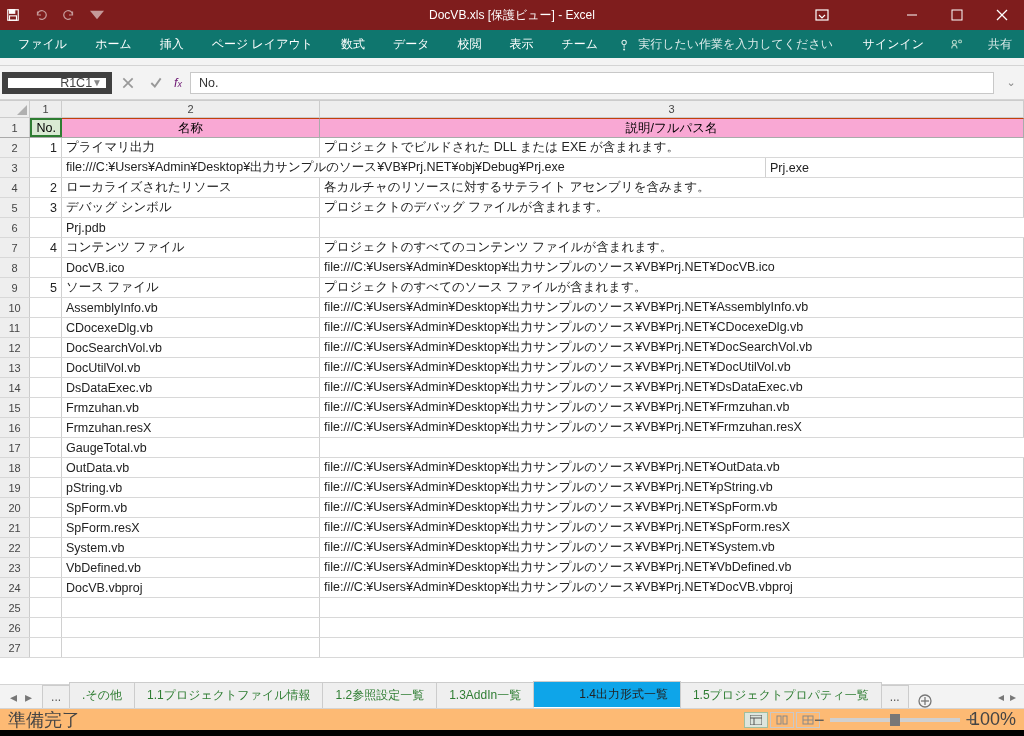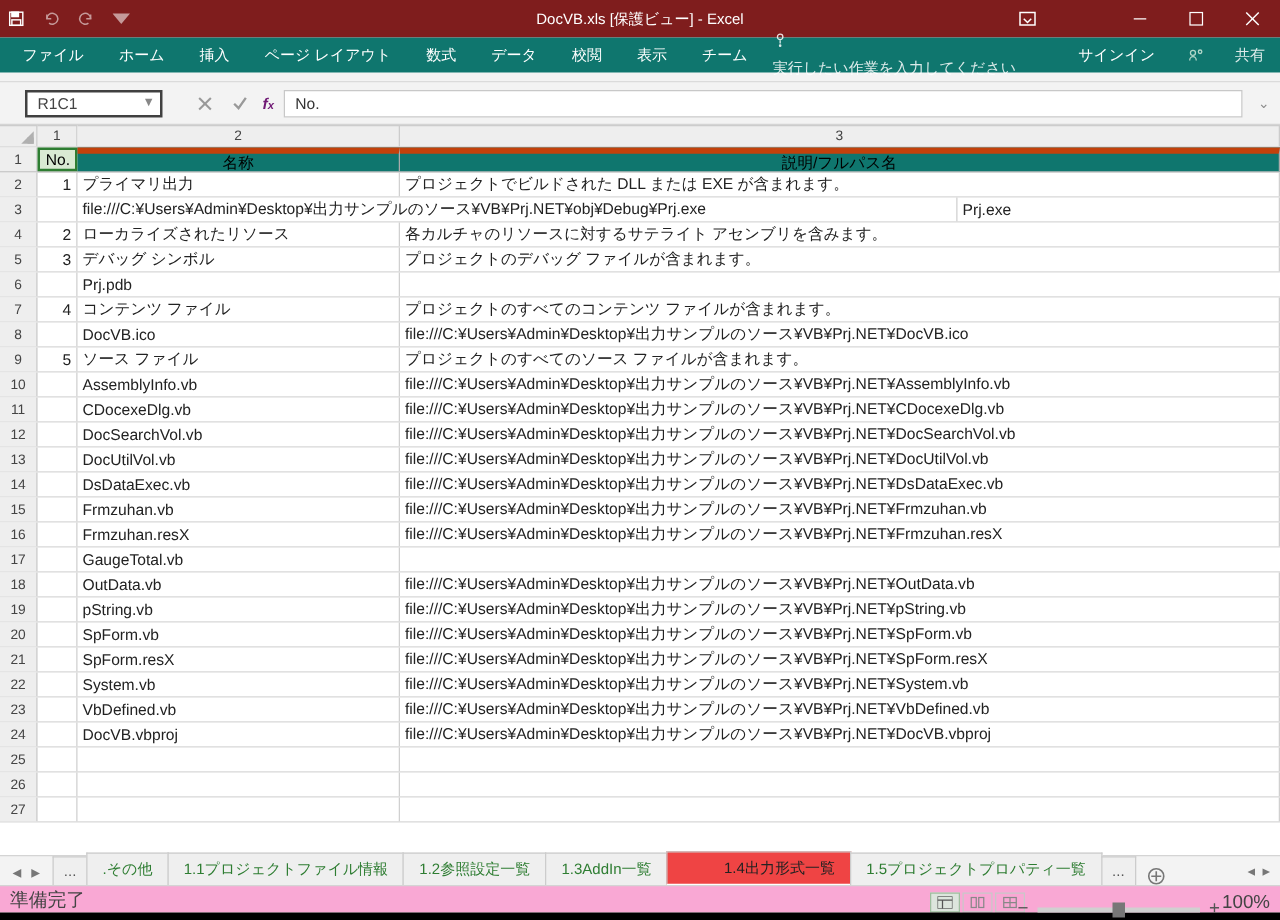--- a/index.html
+++ b/index.html
@@ -11,66 +11,66 @@
 .titlebar .qat .undo, .titlebar .qat .redo { opacity: .55; }
 .titlebar .qat .dd { opacity: .55; }
 .titlebar .title { position: absolute; left: 0; right: 0; text-align: center; pointer-events: none; }
 .titlebar .winctl { position: absolute; right: 0; top: 0; display: flex; }
 .titlebar .winbtn { width: 45px; height: 30px; display: flex; align-items: center; justify-content: center; }
 .titlebar .winbtn svg { width: 12px; height: 12px; }
 .titlebar .ribbon-display { position: absolute; right: 195px; top: 0; height: 30px; display:flex; align-items:center; }
 
 .ribtabs { background: #0f766e; height: 28px; display: flex; align-items: center; color: #fff; font-size: 12px; padding-left: 4px; position: relative; }
 .ribtab { padding: 0 14px; height: 100%; display: flex; align-items: center; }
-.tellme { display: flex; align-items: flex-start; gap: 6px; opacity: .85; margin-left: 6px; flex-direction: column; }
+.tellme { display: flex; align-items: flex-end; gap: 6px; opacity: .85; margin-left: 6px; }
 .tellme svg { width: 14px; height: 14px; }
 .signin { margin-left: auto; padding: 0 14px; }
 .share { display:flex; align-items:center; gap:24px; padding:0 12px; opacity:.85; }
 
 .fbar { background: #f3f3f3; border-bottom: 1px solid #d4d4d4; height: 34px; display:flex; align-items:center; font-size: 12.5px; }
-.namebox { margin: 0 20px; width: 110px; height: 22px; border:2px solid #404040; background:#fff; display:flex; align-items:center; justify-content:space-between; padding:0 4px 0 8px; color:#444; }
+.namebox { margin: 0 2px; width: 110px; height: 22px; border:6px solid #404040; background:#fff; display:flex; align-items:center; justify-content:flex-end; padding:0 4px 0 8px; color:#444; }
 .namebox .dd { color:#888; font-size:10px; }
 .fbar .btn { width: 28px; height: 22px; display:flex; align-items:center; justify-content:center; color:#888; }
 .fbar .btn svg { width:14px; height:14px; }
-.fxlabel { font-style: italic; color:#701a75; margin: 0 4px; font-weight: bold; }
+.fxlabel { font-style: italic; color:#701a75; margin: 0 4px; }
 .fxinput { flex:1; height:22px; border:1px solid #c8c8c8; background:#fff; margin: 0 8px 0 4px; display:flex; align-items:center; padding:0 8px; color:#333; }
 .fbar .expand { width:18px; text-align:center; color:#888; font-size:11px; margin-right:4px; }
 
 .sheetarea { flex:1; display:flex; flex-direction:column; overflow:hidden; background:#fff; font-size: 12px; }
 .colhdr { display:flex; height:18px; border-bottom:1px solid #ccc; }
 .hcell { background:#eee; border-right:1px solid #ccc; border-top:1px solid #ccc; display:flex; align-items:center; justify-content:center; color:#444; font-size:11px; }
 .selectall { width:30px; background:#eee; border-right:1px solid #ccc; border-top:1px solid #ccc; position:relative; }
 .selectall::after { content:''; position:absolute; right:2px; bottom:2px; border:5px solid transparent; border-right-color:#b0b0b0; border-bottom-color:#b0b0b0; }
 .hcell.c1 { width:32px; }
 .hcell.c2 { width:258px; }
 .hcell.c3 { flex:1; }
 
 .headerrow { display:flex; height:20px; border-bottom:1px solid #aaa; }
 .rowhdr { width:30px; background:#eee; border-right:1px solid #ccc; display:flex; align-items:center; justify-content:center; color:#444; font-size:11px; }
 .cell { border-right:1px solid #d0d0d0; display:flex; align-items:center; padding:0 4px; }
 .cell.no { width:32px; justify-content:flex-end; }
 .cell.nm { width:258px; }
 .cell.desc { flex:1; }
-.hdrcell { background:#0f766e; justify-content:center; font-size:12.5px; border-right:1px solid #aaa; border-top:5px solid #c2410c; }
+.hdrcell { background:#f9a8d4; justify-content:center; font-size:12.5px; border-right:1px solid #aaa; border-top:1px solid #c2410c; }
 .hdrcell.no { border:2px solid #2e7d32; background:#d9ead3; width:32px; }
 
 .datarow { display:flex; height:20px; border-bottom:1px solid #d8d8d8; font-family: "MS Gothic","Courier New",monospace; font-size:12.5px; color:#222; }
 .datarow .cell.nm, .datarow .cell.desc { white-space:nowrap; overflow:hidden; }
 
 .tabstrip { height:24px; background:#f3f3f3; border-top:1px solid #d4d4d4; display:flex; align-items:center; font-size:12px; }
 .tabnav { display:flex; gap:8px; padding:0 10px; color:#777; }
 .tabnav span { font-size:14px; }
 .tabs { display:flex; height:100%; align-items:flex-end; }
 .tab { padding:4px 12px; border:1px solid #ccc; border-bottom:none; background:#efefef; color:#2e7d32; margin-right:-1px; font-size:12px; white-space:nowrap; }
 .tab.ellipsis { padding:4px 8px; color:#555; }
-.tab.active { background:#ef4444; border-bottom:1px solid #fff; color:#222;padding-left:45px; }
+.tab.active { background:#0ea5e9; border-bottom:1px solid #fff; color:#222;padding-left:45px; }
 .tab.addsheet { border:none; background:transparent; display:flex; align-items:center; padding:0 10px; }
 .tabright { margin-left:auto; display:flex; align-items:center; gap:6px; padding-right:8px; color:#777; }
 
-.statusbar { height:22px; background:#f9a8d4; border-top:1px solid #d4d4d4; display:flex; align-items:flex-end; font-size:15px; color:#444; padding:0 8px; }
+.statusbar { height:22px; background:#fdba74; border-top:1px solid #d4d4d4; display:flex; align-items:center; font-size:18px; color:#444; padding:0 8px; }
 .statusbar .views { margin-left:auto; display:flex; gap:2px; }
 .statusbar .vbtn { width:24px; height:16px; border:1px solid #c8c8c8; display:flex; align-items:center; justify-content:center; }
 .statusbar .vbtn.active { background:#dde5dd; border-color:#9fbf9f; }
 .zoomslider { width:130px; height:4px; background:#d0d0d0; margin:0 10px; position:relative; }
 .zoomslider .thumb { position:absolute; left:50%; top:-4px; width:10px; height:12px; background:#777; transform:translateX(-50%); }
 .zoomslider::before { content:'−'; position:absolute; left:-16px; top:-8px; color:#555; }
 .zoomslider::after { content:'+'; position:absolute; right:-16px; top:-8px; color:#555; }
 .zoompct { width:46px; text-align:right; }
 .blackbar { height:6px; background:#000; }
 </style>

